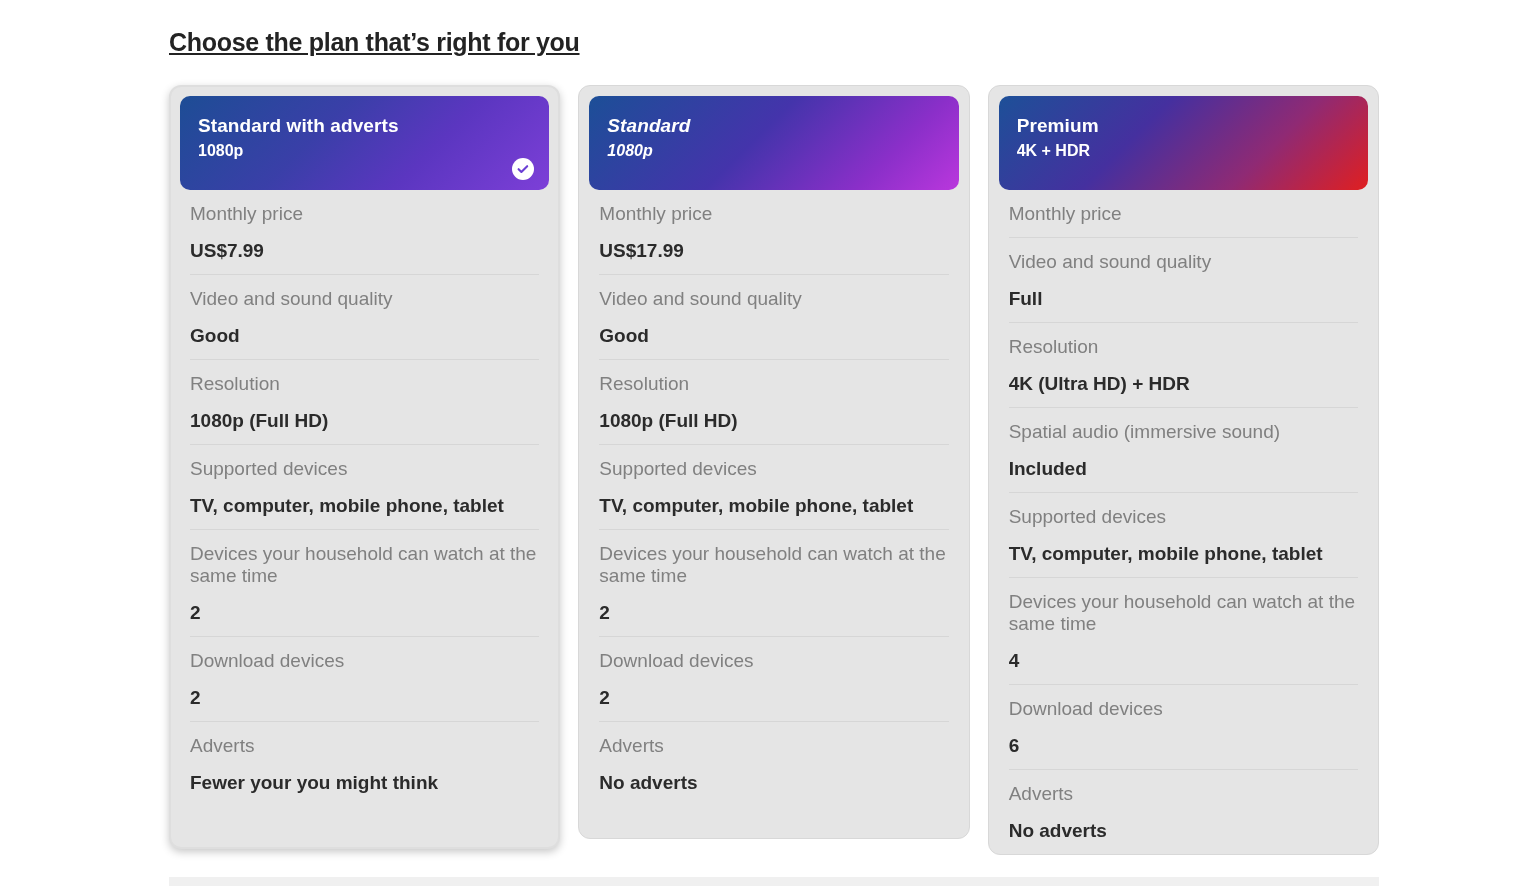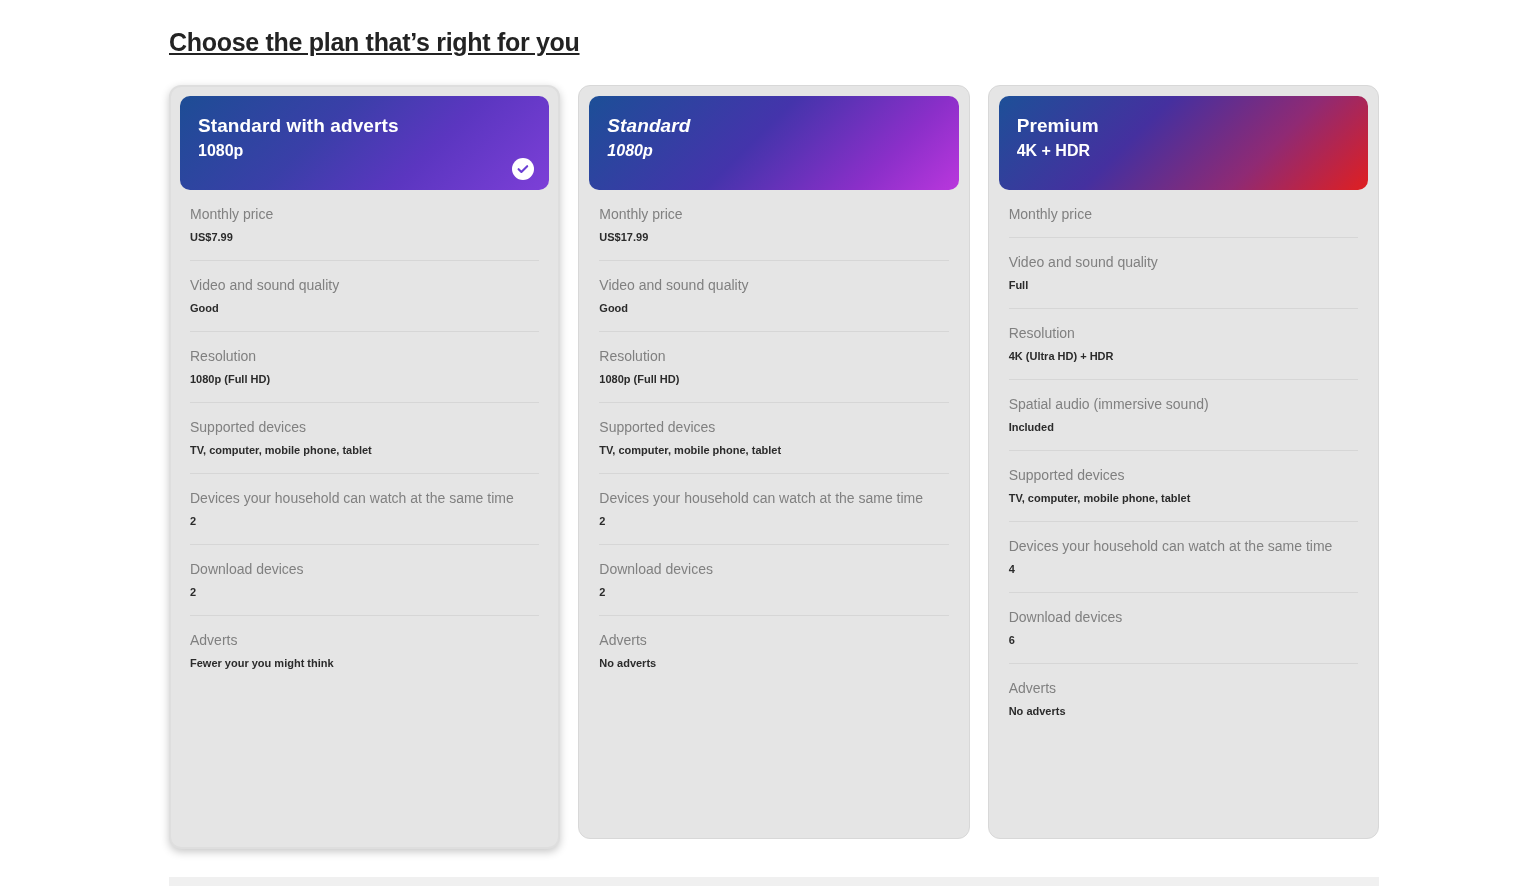--- a/index.html
+++ b/index.html
@@ -108,31 +108,31 @@
     padding: 0 10px;
   }
 
   .feature-row {
     padding: 13px 0 12px 0;
     border-bottom: 1px solid #d6d6d6;
   }
   .feature-row:last-child { border-bottom: none; }
 
   .feature-label {
-    font-size: 14px;
+    font-size: 19px;
     line-height: 22px;
     color: #808080;
     font-weight: 400;
   }
   .feature-value {
-    font-size: 11px;
+    font-size: 19px;
     line-height: 22px;
     color: #2b2b2b;
     font-weight: 700;
-    margin-top: 1px;
+    margin-top: 15px;
   }
 
   .bottom-band {
     position: absolute;
     left: 169px;
     top: 877px;
     width: 1210px;
     height: 9px;
     background: #f0f0f0;
   }

